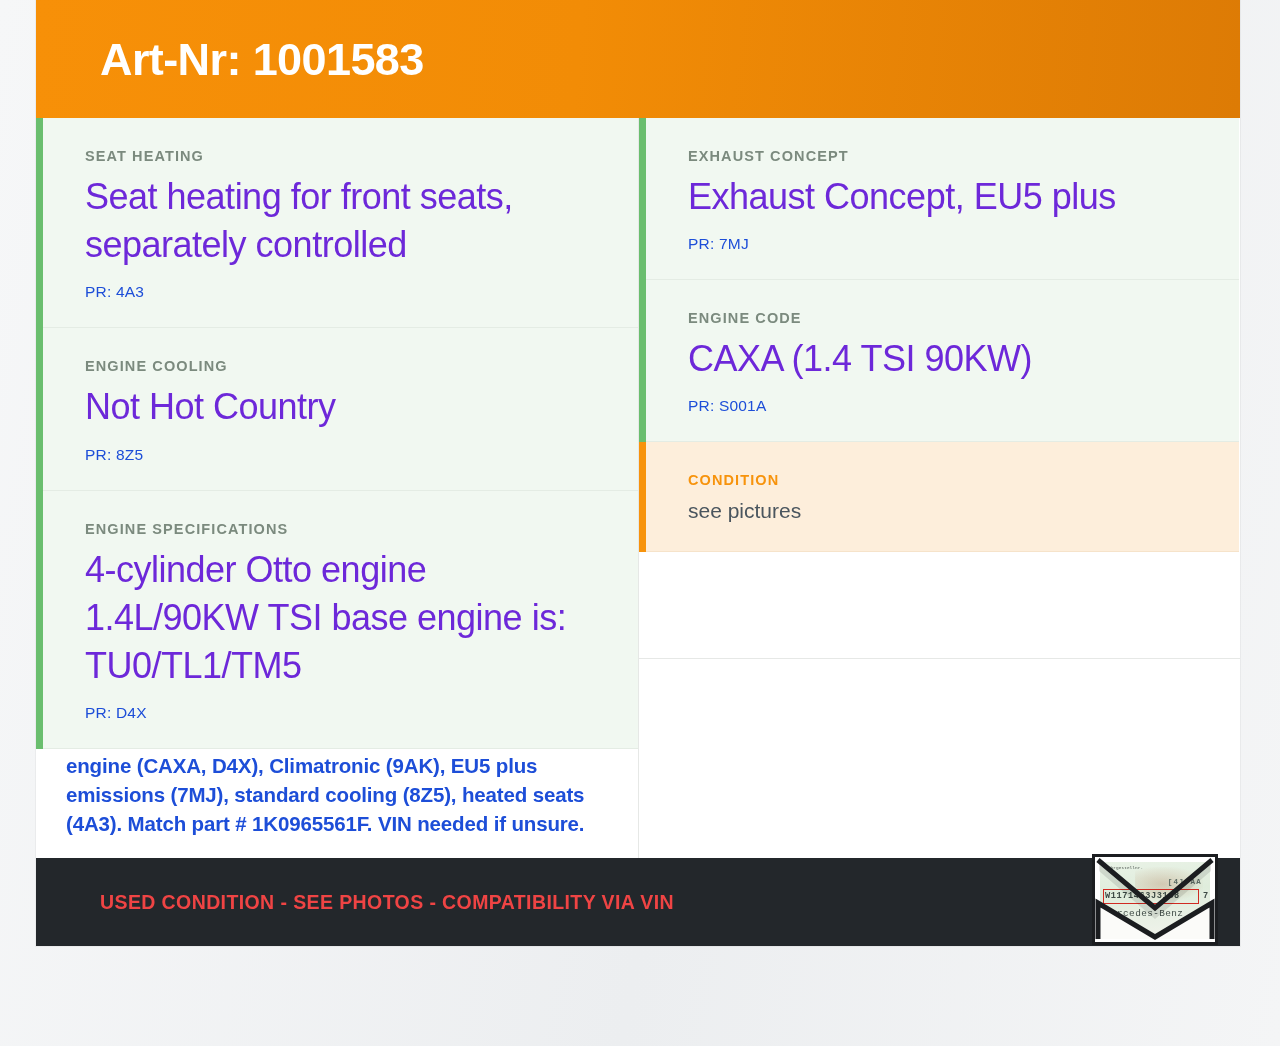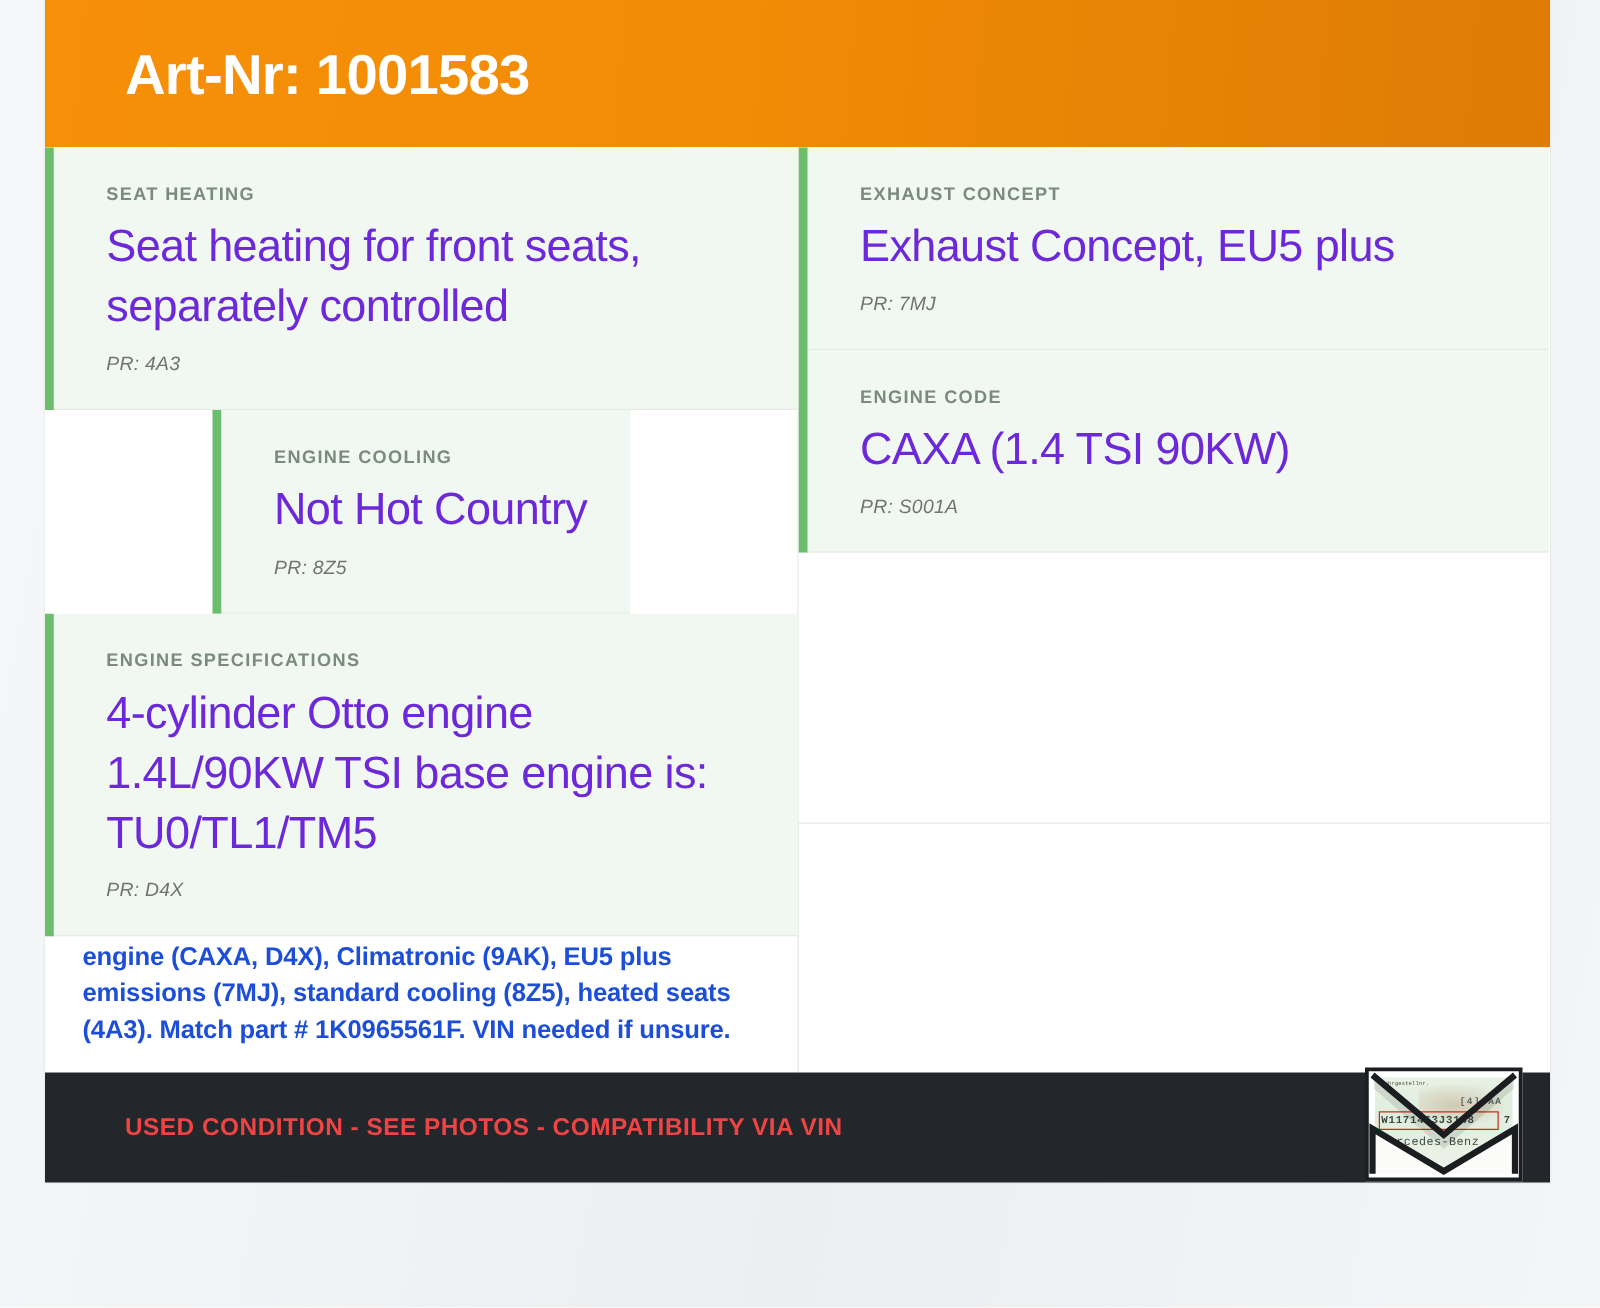--- a/index.html
+++ b/index.html
@@ -51,21 +51,21 @@
   .spec-grid {
     flex: 1 1 auto;
     display: flex;
     min-height: 0;
     background: #ffffff;
   }
   .col {
     display: flex;
     flex-direction: column;
   }
-  .col-left  { width: 603px; border-right: 1px solid #e6e8e6; align-items: center; }
+  .col-left  { width: 603px; border-right: 1px solid #e6e8e6; }
   .col-right { width: 600px; }
 
   
   .card {
     position: relative;
     padding: 30px 34px 26px 49px;
     background: #f1f8f1;
     border-bottom: 1px solid #e4ece4;
   }
   .card::before {
@@ -99,23 +99,22 @@
     font-size: 21px;
     font-weight: normal;
     color: #4a555e;
     letter-spacing: 0;
     line-height: 1.3;
   }
 
   .card-pr {
     margin-top: 14px;
     font-size: 15.5px;
-    color: #737373;
+    color: #1d4ed8;
     letter-spacing: 0.2px;
-    font-style: italic;
   }
 
   
   .filler { flex: 1 1 auto; background: #ffffff; }
 
   
   .fits-row {
     flex: 0 0 164px;
     display: flex;
     background: #ffffff;
@@ -284,20 +283,24 @@
         <div class="card-pr">PR: 7MJ</div>
       </div>
 
 
       <div class="card">
         <div class="card-label">ENGINE CODE</div>
         <div class="card-value">CAXA (1.4 TSI 90KW)</div>
         <div class="card-pr">PR: S001A</div>
       </div>
 
+      <div class="card accent-orange">
+        <div class="card-label">CONDITION</div>
+        <div class="card-value">see pictures</div>
+      </div>
 
       <div class="filler"></div>
     </div>
   </div>
 
   <div class="fits-row">
     <div class="fits-cell">
       <div class="fits-label">FITS</div>
       <div class="fits-text">Fits VW Golf Cabriolet (517) with 1.4L TSI (90KW) engine (CAXA, D4X), Climatronic (9AK), EU5 plus emissions (7MJ), standard cooling (8Z5), heated seats (4A3). Match part # 1K0965561F. VIN needed if unsure.</div>
     </div>

